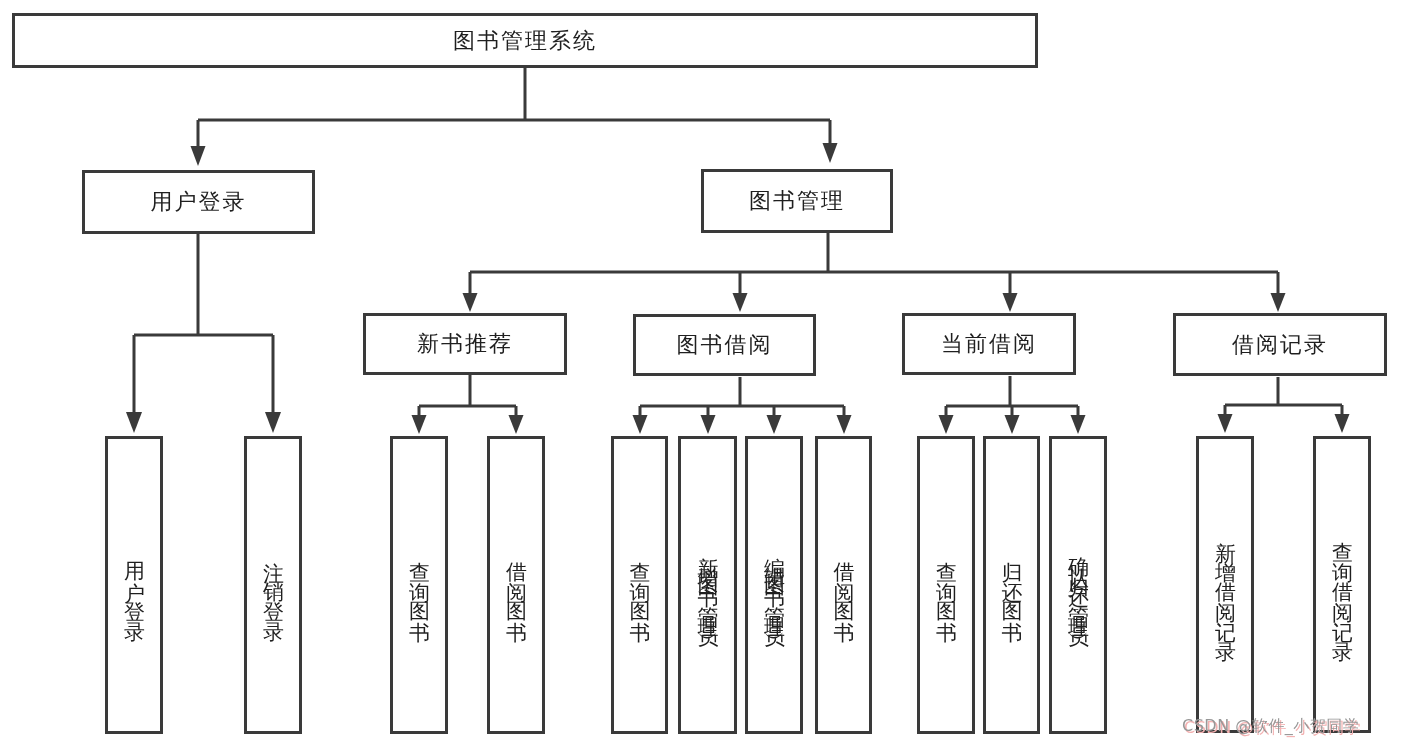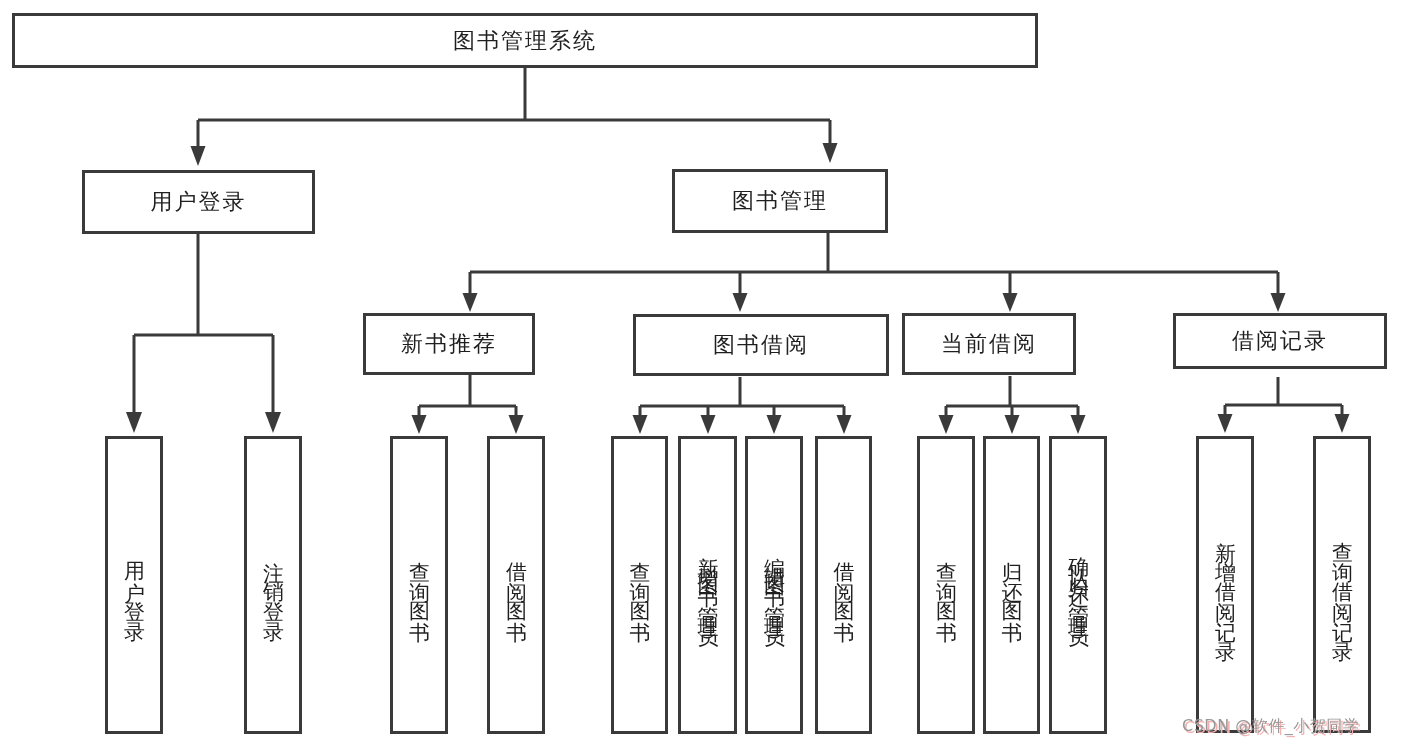--- a/index.html
+++ b/index.html
@@ -76,34 +76,34 @@
     </g>
   </svg>
 
   <div class="box" style="left:12px;top:13px;width:1026px;height:55px">
     <span class="h-label">图书管理系统</span>
   </div>
 
   <div class="box" style="left:82px;top:170px;width:233px;height:64px">
     <span class="h-label">用户登录</span>
   </div>
-  <div class="box" style="left:672px;top:169px;width:216px;height:64px">
+  <div class="box" style="left:701px;top:169px;width:192px;height:64px">
     <span class="h-label">图书管理</span>
   </div>
 
-  <div class="box" style="left:363px;top:313px;width:172px;height:62px">
+  <div class="box" style="left:363px;top:313px;width:204px;height:62px">
     <span class="h-label">新书推荐</span>
   </div>
-  <div class="box" style="left:633px;top:314px;width:256px;height:62px">
+  <div class="box" style="left:633px;top:314px;width:183px;height:62px">
     <span class="h-label">图书借阅</span>
   </div>
   <div class="box" style="left:902px;top:313px;width:174px;height:62px">
     <span class="h-label">当前借阅</span>
   </div>
-  <div class="box" style="left:1173px;top:313px;width:214px;height:56px">
+  <div class="box" style="left:1173px;top:313px;width:214px;height:63px">
     <span class="h-label">借阅记录</span>
   </div>
 
   <div class="box leaf" style="left:105px;top:436px;width:58px;height:298px">
     <span class="v-label" style="letter-spacing: 20px;">用户登录</span>
   </div>
   <div class="box leaf" style="left:244px;top:436px;width:58px;height:298px">
     <span class="v-label" style="letter-spacing: 20px;">注销登录</span>
   </div>
 

